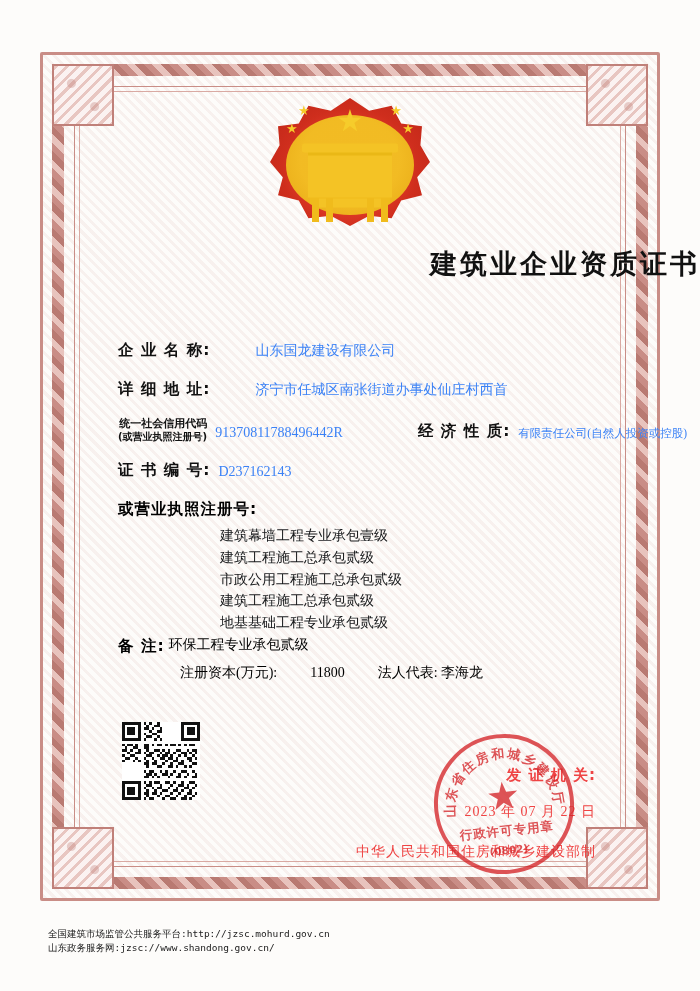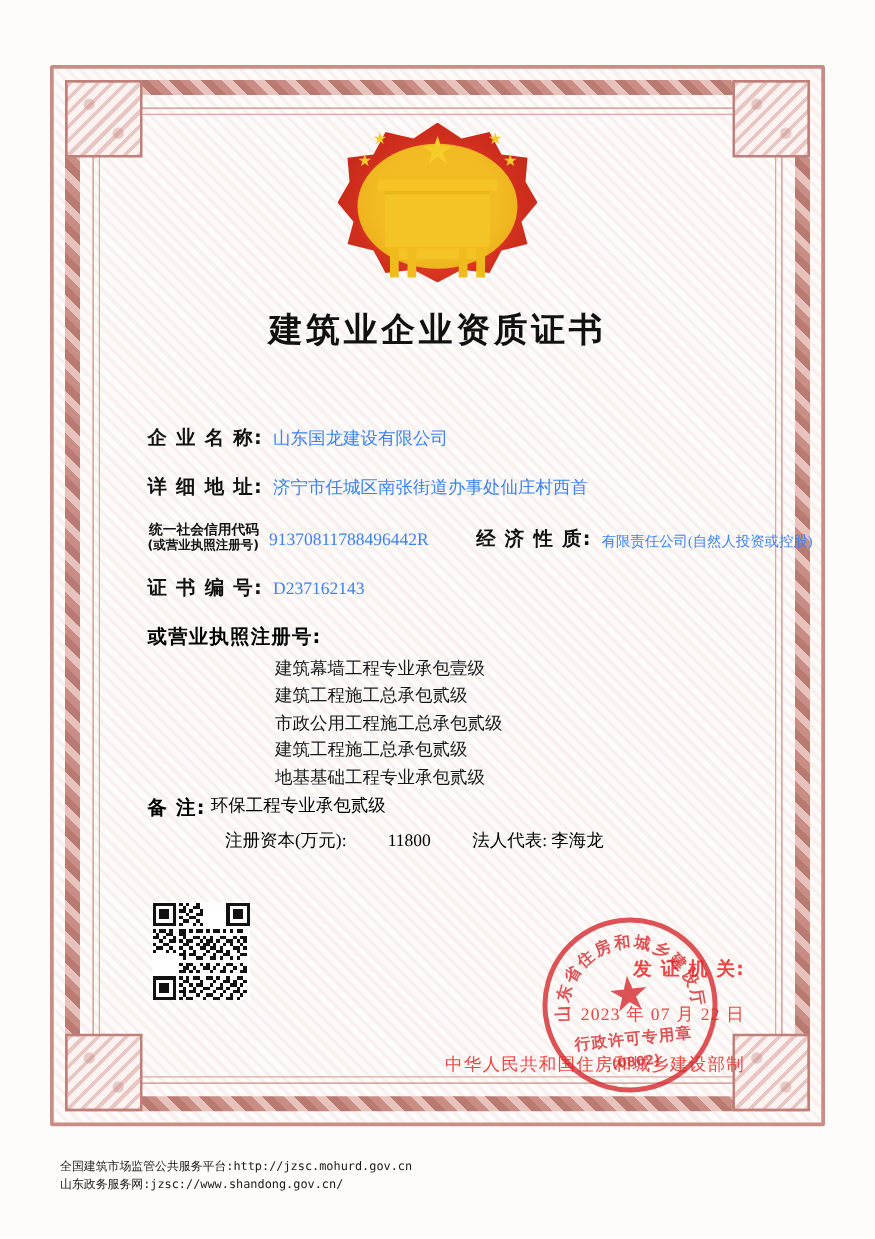--- a/index.html
+++ b/index.html
@@ -102,37 +102,38 @@
   .emblem .star.s4{right:18px;top:26px;font-size:13px;}
   .emblem .pillar{
     position:absolute;bottom:6px;width:7px;height:24px;background:#f0bb1c;
   }
   .emblem .p1{left:44px;} .emblem .p2{left:58px;}
   .emblem .p3{right:44px;} .emblem .p4{right:58px;}
 
   
   .cert-title{
     position:absolute;left:0;right:0;top:246px;
-    text-align:center;
+    text-align:right;
     font-family:"DejaVu Sans", sans-serif;
     font-weight:bold;
     font-size:27px;
     letter-spacing:3px;
     color:#111;
   }
 
   
   .fields{
     position:absolute;left:118px;right:100px;top:340px;
   }
   .row{
     display:flex;align-items:flex-end;
     margin-bottom:18px;
     font-size:15px;
     color:#111;
+    gap:37px;
   }
   .lbl{
     font-family:"DejaVu Sans", sans-serif;
     font-weight:bold;
     font-size:15.5px;
     letter-spacing:1px;
     white-space:nowrap;
   }
   .val{
     font-family:"Liberation Serif", serif;

